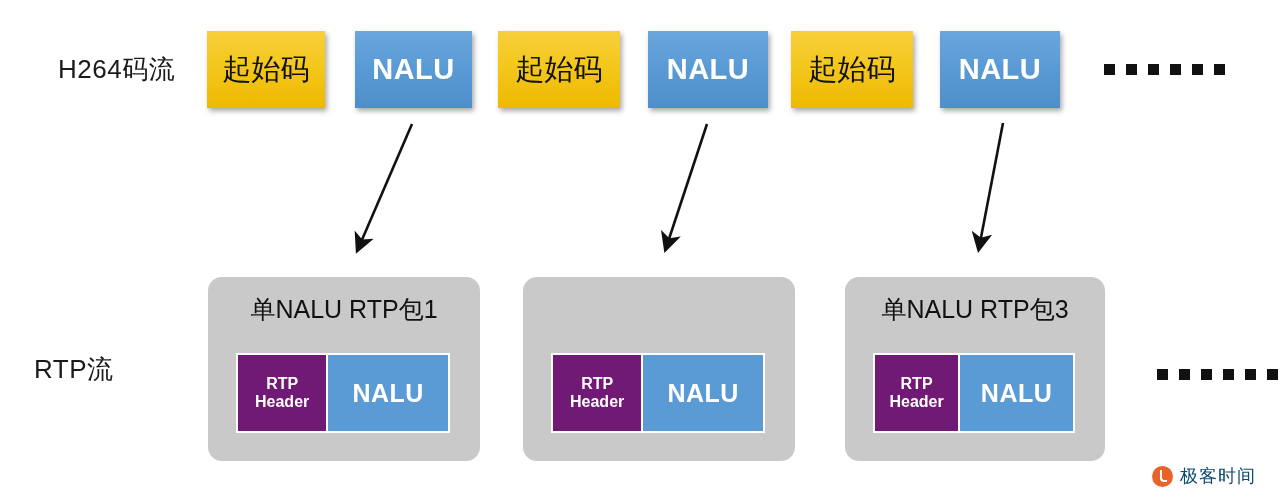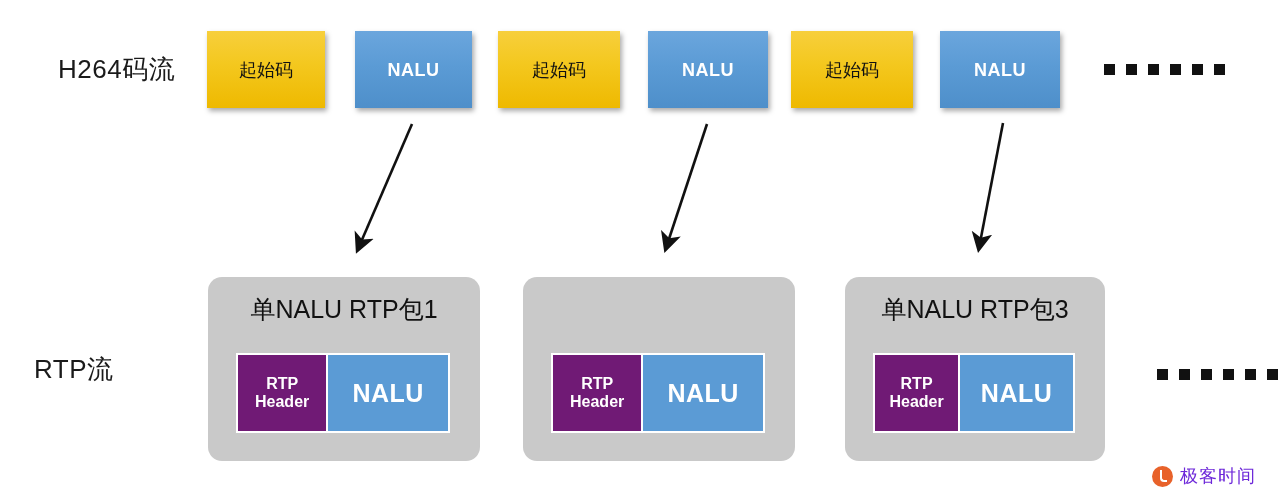--- a/index.html
+++ b/index.html
@@ -24,21 +24,21 @@
   #label-h264{left:34px;top:52px;margin-left:24px;}
   #label-rtp{left:34px;top:352px;}
 
   
   .blk{
     position:absolute;
     top:31px;height:77px;
     display:flex;align-items:center;justify-content:center;
     box-sizing:border-box;
     box-shadow:2px 3px 5px rgba(0,0,0,.34);
-    font-size:18px;
+    font-size:29px;
     line-height:1;
   }
   .blk.start{
     background:linear-gradient(180deg,#f7cf3c 0%,#f4c81f 42%,#eeb900 100%);
     color:#111111;
   }
   .blk.nalu{
     background:linear-gradient(180deg,#6ba6dd 0%,#5b9bd5 45%,#4e8fca 100%);
     color:#ffffff;
     font-weight:700;
@@ -119,21 +119,21 @@
     flex:0 0 auto;
   }
   #watermark .mark::after{
     content:"";position:absolute;
     left:8px;top:4px;width:5px;height:10px;
     border-left:2px solid #ffffff;
     border-bottom:2px solid #ffffff;
     border-bottom-left-radius:4px;
   }
   #watermark .wm-text{
-    color:#6d28d9;font-size:18px;white-space:nowrap;letter-spacing:1px;
+    color:#0c4a6e;font-size:18px;white-space:nowrap;letter-spacing:1px;
   }
 </style>
 </head>
 <body>
 
 <div id="stage">
 
   <div class="row-label" id="label-h264">H264码流</div>
 
   <div class="row-label" id="label-rtp">RTP流</div>

